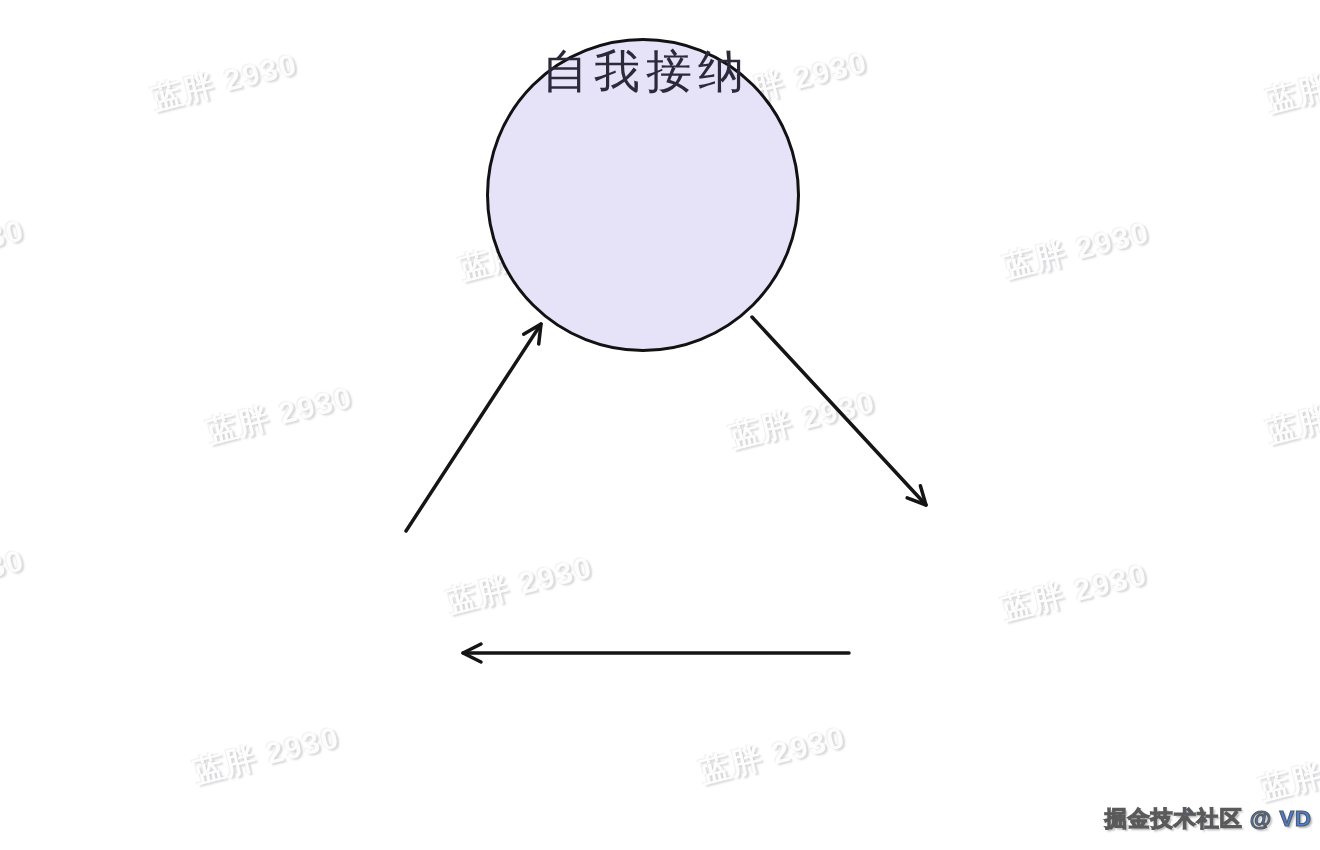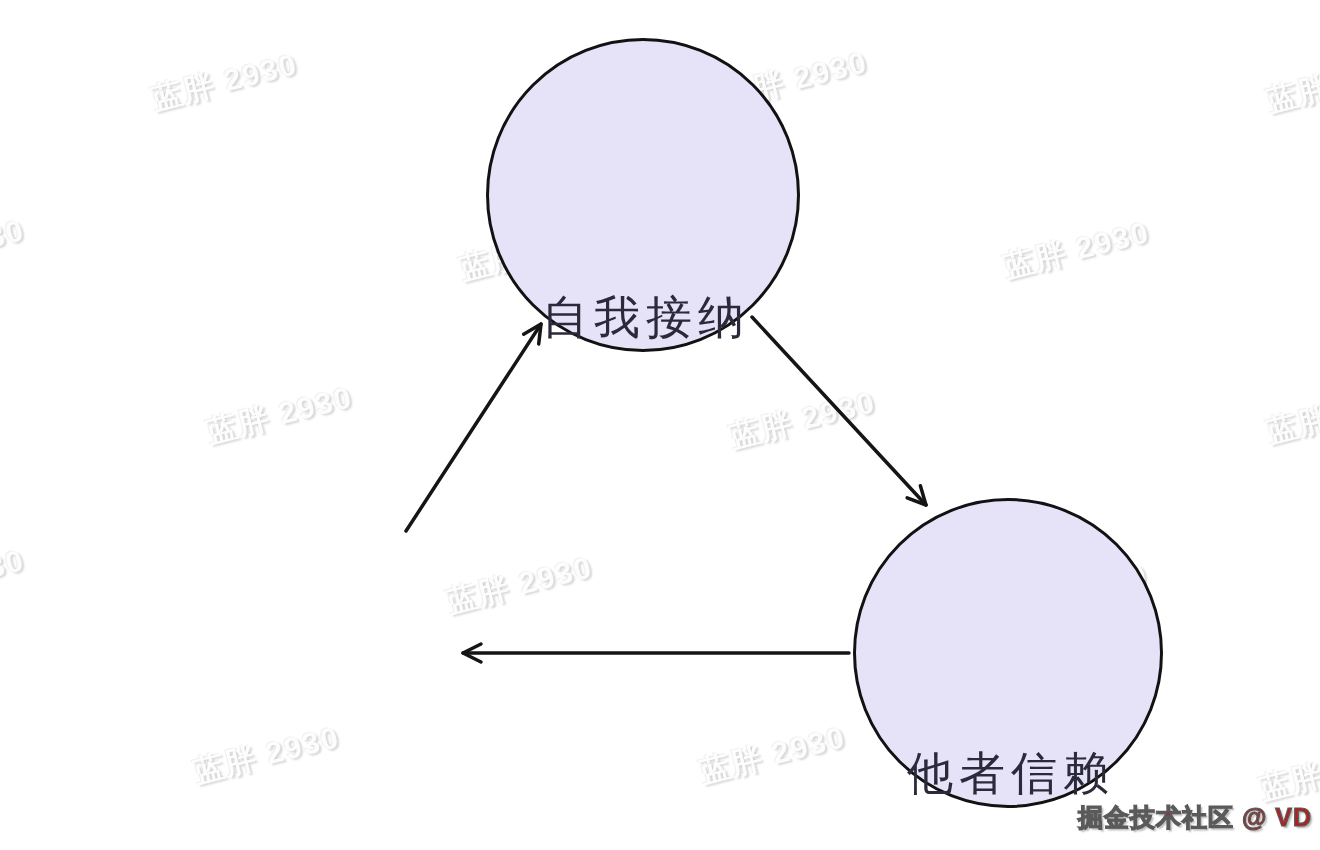--- a/index.html
+++ b/index.html
@@ -26,31 +26,31 @@
     pointer-events:none;user-select:none;
   }
   
   .arrows{position:absolute;left:0;top:0;width:1320px;height:850px;}
   .arrows line{stroke:var(--arrow,#151515);stroke-width:3.5;stroke-linecap:round;}
   
   .node{
     position:absolute;border-radius:50%;
     background:var(--node_fill,#e6e2f7);
     border:3px solid var(--node_border,#121212);
-    display:flex;align-items:flex-end;justify-content:center;
+    display:flex;align-items:flex-start;justify-content:center;
   }
   .node-label{
     font-size:46px;font-weight:500;color:var(--node_text,#2b2a3a);
     letter-spacing:6px;margin-right:-6px;white-space:nowrap;
   }
   
   .credit{
     position:absolute;right:8px;bottom:16px;
-    font-size:25px;font-weight:700;letter-spacing:1px;white-space:nowrap;
-    color:#b91c1c;
+    font-size:22px;font-weight:700;letter-spacing:1px;white-space:nowrap;
+    color:#3b82f6;
     -webkit-text-stroke:1.2px #5a5a5a;
     text-shadow:2px 2px 2px rgba(0,0,0,0.30);
     text-align:center;
   }
 </style>
 </head>
 <body>
 
 <div class="stage">
 
@@ -79,19 +79,16 @@
     <line x1="406" y1="531" x2="541" y2="324" marker-end="url(#ah)"></line>
     <line x1="752" y1="317" x2="926" y2="505" marker-end="url(#ah)"></line>
     <line x1="849" y1="653" x2="463" y2="653" marker-end="url(#ah)"></line>
   </svg>
 
   <div class="node" style="left:486px;top:38px;width:314px;height:314px">
     <span class="node-label">自我接纳</span>
   </div>
 
 
-  <div class="node" style="left:853px;top:498px;width:310px;height:310px">
-    <span class="node-label">他者信赖</span>
-  </div>
 
   <div class="credit">掘金技术社区 @ VD</div>
 
 </div>
 
 </body></html>

